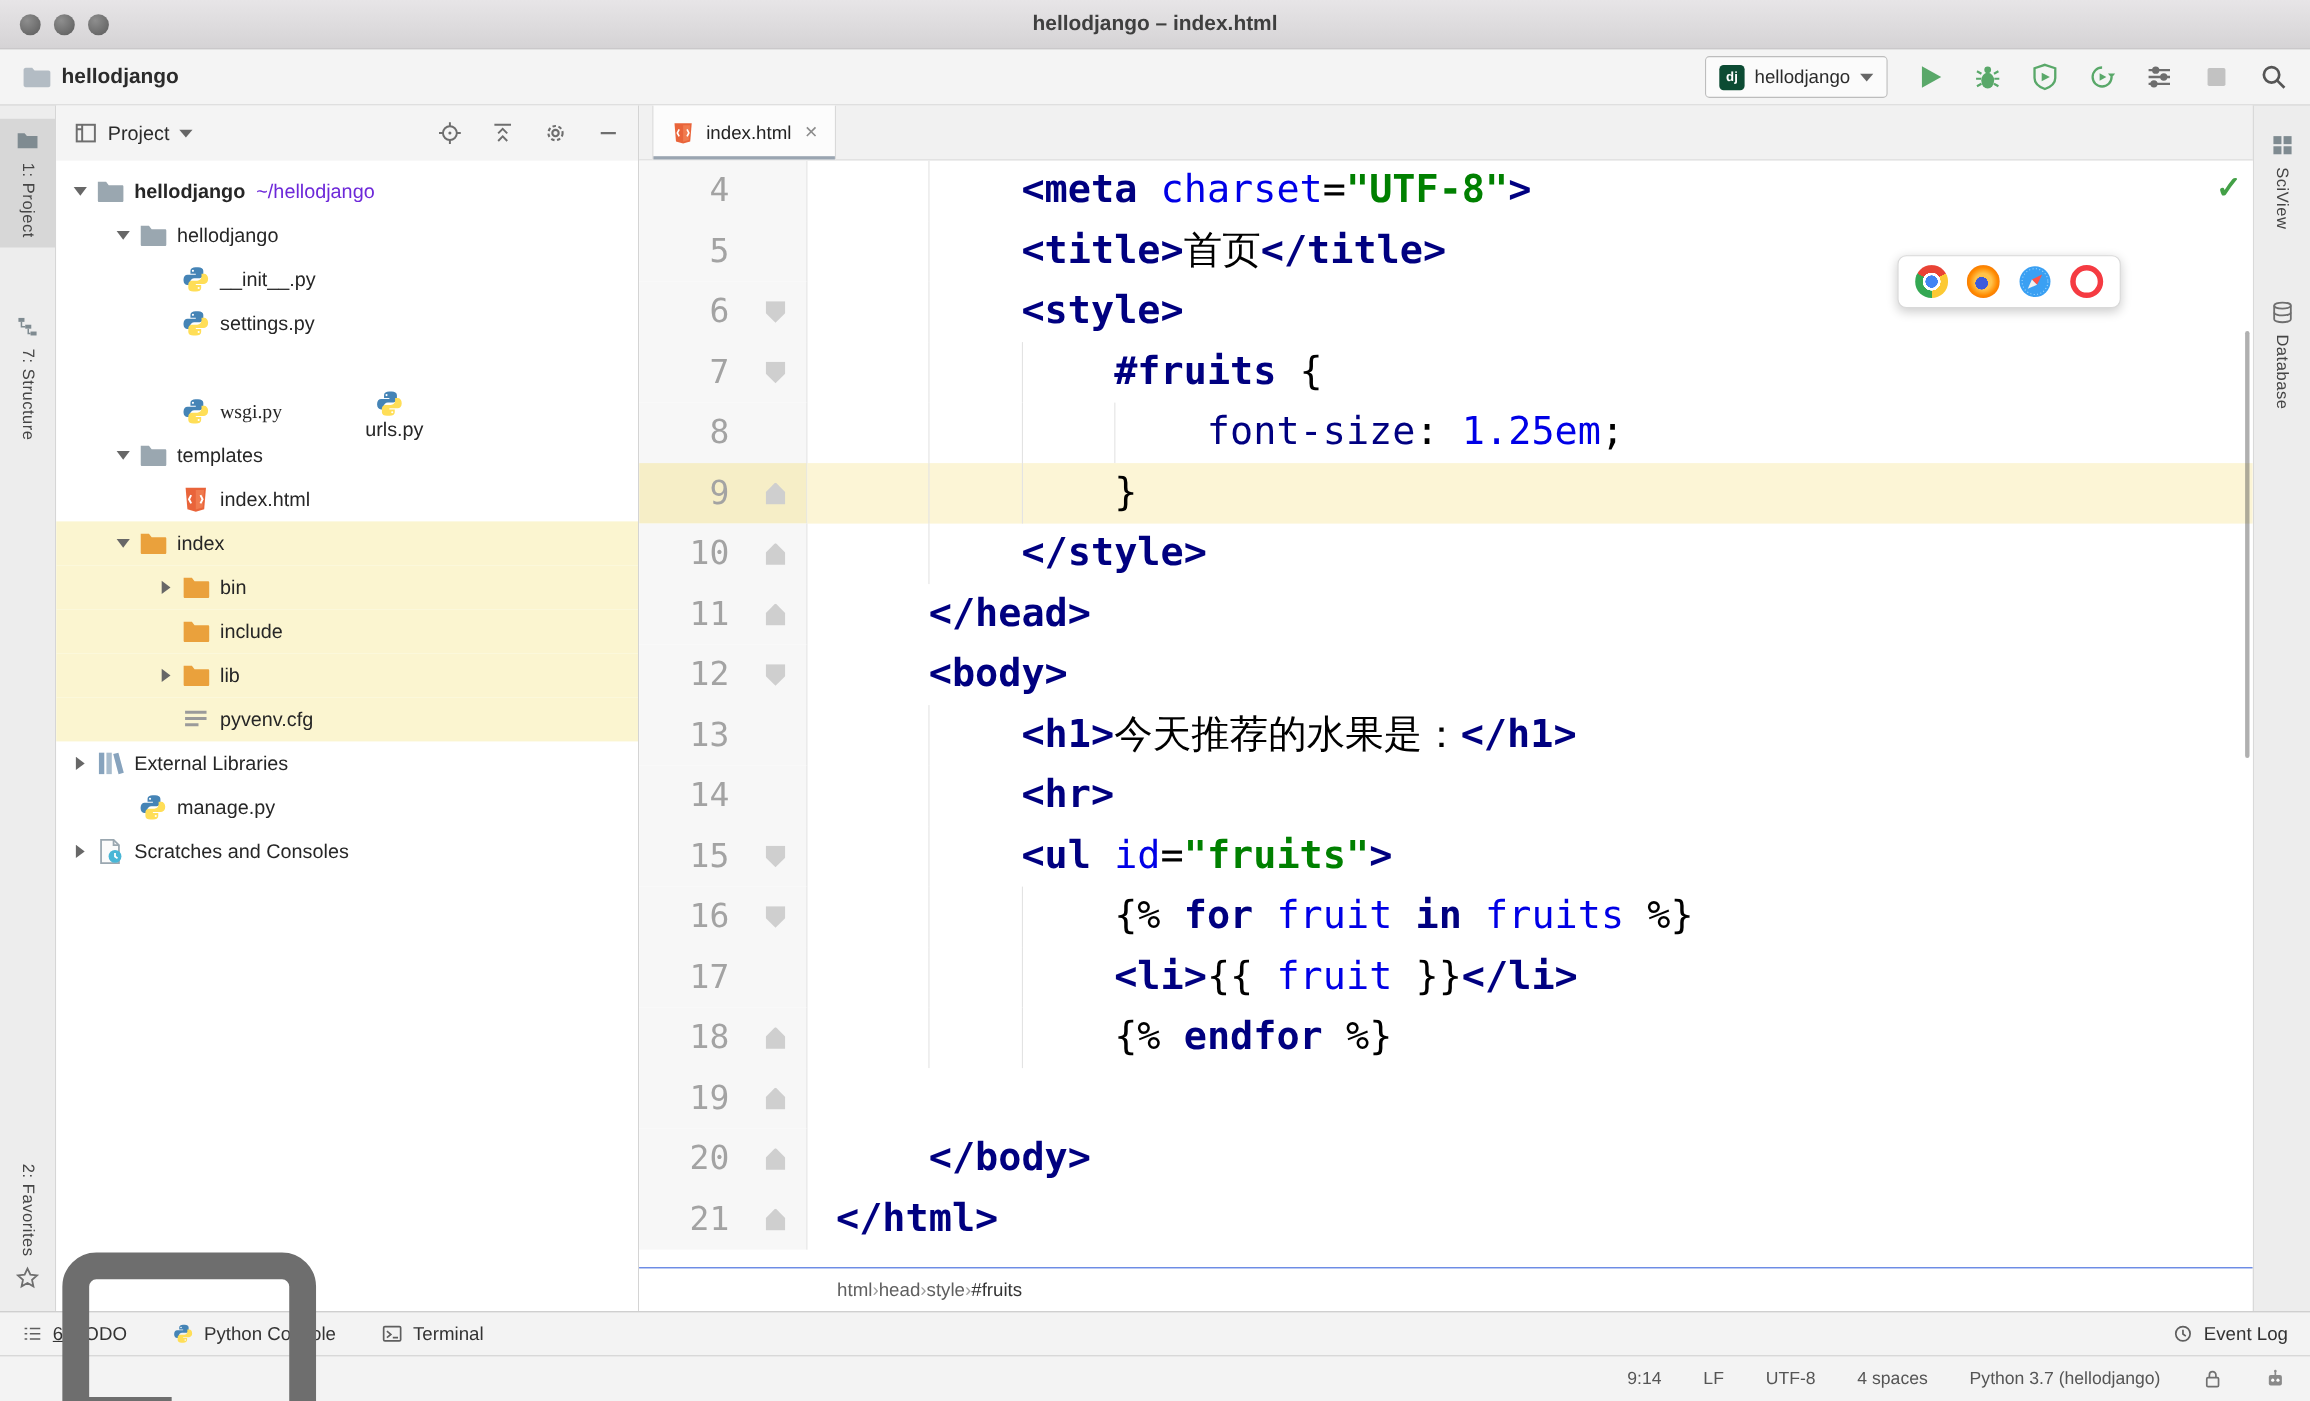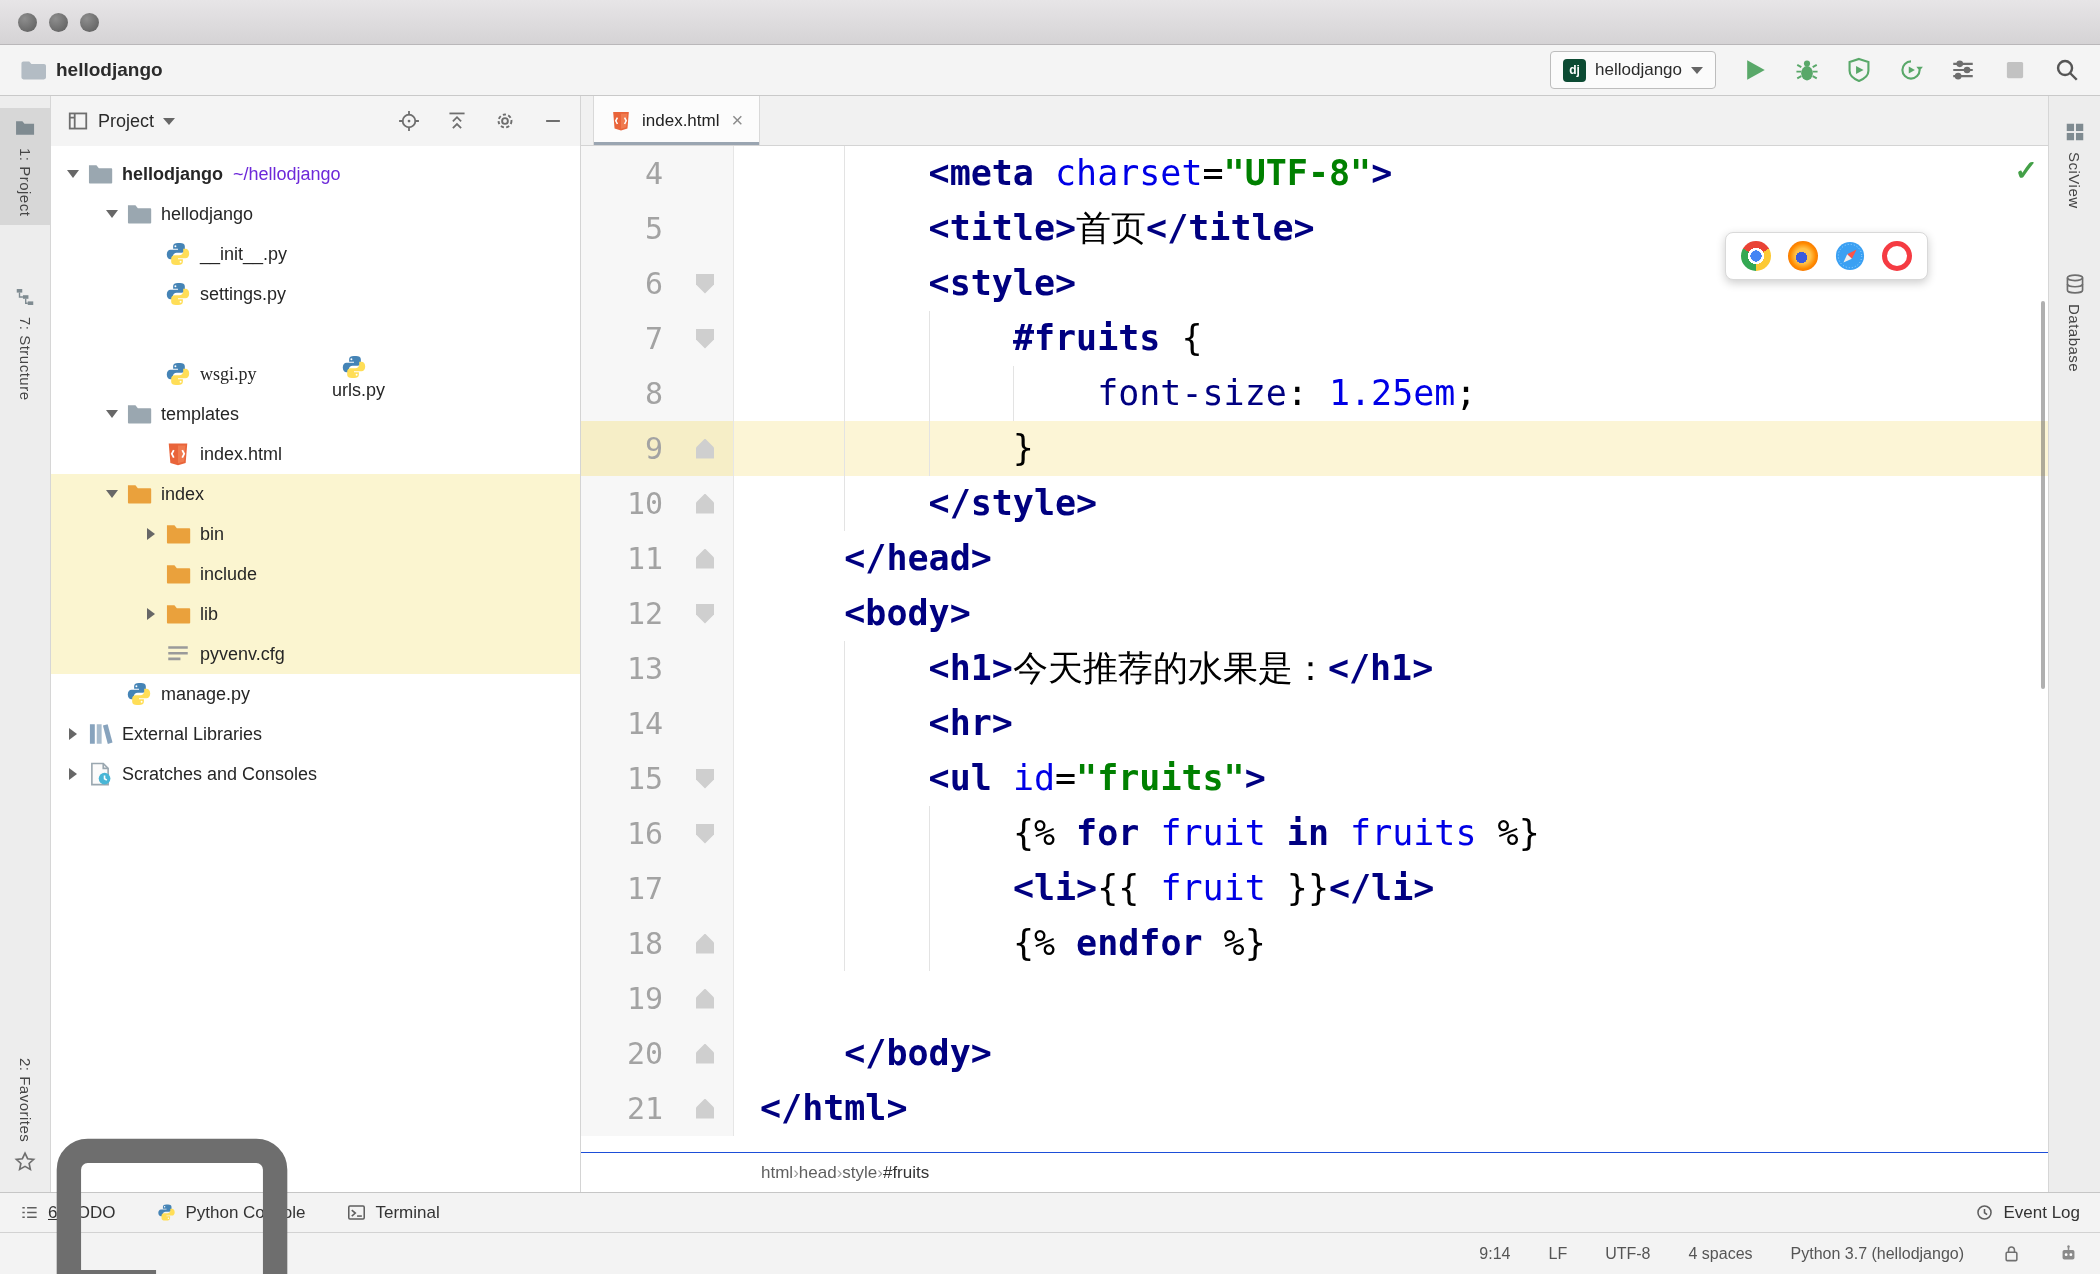--- a/index.html
+++ b/index.html
@@ -142,20 +142,21 @@
 </style>
 </head>
 <body>
 
 <div id="titlebar">
   <div class="lights">
     <span class="light"></span>
     <span class="light"></span>
     <span class="light"></span>
   </div>
+  <div id="win-title">hellodjango – index.html</div>
 </div>
 
 <div id="toolbar">
   <div class="proj">
     <span class="ic">
         <svg viewBox="0 0 18 15">
           <path d="M1 3c0-.8.6-1.4 1.4-1.4h4l1.5 1.8h8.7c.8 0 1.4.6 1.4 1.4v7.8c0 .8-.6 1.4-1.4 1.4H2.4c-.8 0-1.4-.6-1.4-1.4z" fill="#b3bcc4"></path>
         </svg>
       </span>
     <span>hellodjango</span>
@@ -414,42 +415,42 @@
         </div>
         <div class="trow hl" style="padding-left: 86px;">
           <span class="arr"></span>
           <span class="ticon">
             <svg viewBox="0 0 16 16" stroke="#9a9a9a" stroke-width="1.6" fill="none">
               <path d="M2 4h12M2 7.5h12M2 11h7.5"></path>
             </svg>
           </span>
           <span class="tlabel">pyvenv.cfg</span>
         </div>
+        <div class="trow" style="padding-left: 8px;">
+          <span class="arr right"></span>
+          <span class="ticon">
+            <svg viewBox="0 0 16 16">
+              <rect x="1.8" y="2" width="3" height="12" fill="#87a3bd"></rect>
+              <rect x="6" y="2" width="3" height="12" fill="#a8bccd"></rect>
+              <path d="M9.8 2.8l2.9-.8 3 11.3-2.9.8z" fill="#87a3bd"></path>
+            </svg>
+          </span>
+          <span class="tlabel">External Libraries</span>
+        </div>
         <div class="trow" style="padding-left: 47px;">
           <span class="arr"></span>
           <span class="ticon">
             <svg viewBox="0 0 16 16">
               <path fill="#4584b6" d="M7.9 1.2c-1.7 0-2.9.7-2.9 2v1.6h3v.6H3.4c-1.3 0-2.3 1-2.3 2.9 0 1.8 1 2.9 2.3 2.9h1.4V9.6c0-1.3 1.1-2.3 2.4-2.3h3c1.1 0 2-.9 2-2V3.2c0-1.3-1.2-2-2.9-2z"></path>
               <path fill="#ffde57" d="M8.1 14.8c1.7 0 2.9-.7 2.9-2v-1.6H8v-.6h4.6c1.3 0 2.3-1 2.3-2.9 0-1.8-1-2.9-2.3-2.9h-1.4v1.6c0 1.3-1.1 2.3-2.4 2.3h-3c-1.1 0-2 .9-2 2v2.1c0 1.3 1.2 2 2.9 2z"></path>
               <circle cx="6.4" cy="3.2" r=".6" fill="#fff"></circle>
               <circle cx="9.6" cy="12.8" r=".6" fill="#fff"></circle>
             </svg>
           </span>
           <span class="tlabel">manage.py</span>
-        </div>
-        <div class="trow" style="padding-left: 8px;">
-          <span class="arr right"></span>
-          <span class="ticon">
-            <svg viewBox="0 0 16 16">
-              <rect x="1.8" y="2" width="3" height="12" fill="#87a3bd"></rect>
-              <rect x="6" y="2" width="3" height="12" fill="#a8bccd"></rect>
-              <path d="M9.8 2.8l2.9-.8 3 11.3-2.9.8z" fill="#87a3bd"></path>
-            </svg>
-          </span>
-          <span class="tlabel">External Libraries</span>
         </div>
         <div class="trow" style="padding-left: 8px;">
           <span class="arr right"></span>
           <span class="ticon">
             <svg viewBox="0 0 16 16">
               <path d="M3 1.5h7l3 3v10H3z" fill="#fbfbfb" stroke="#9aa7b0"></path>
               <path d="M10 1.5v3h3" fill="none" stroke="#9aa7b0"></path>
               <circle cx="10.8" cy="10.8" r="3.6" fill="#49b6d6"></circle>
               <path d="M10.8 8.9v2l1.4.9" stroke="#fff" fill="none" stroke-width="1"></path>
             </svg>

